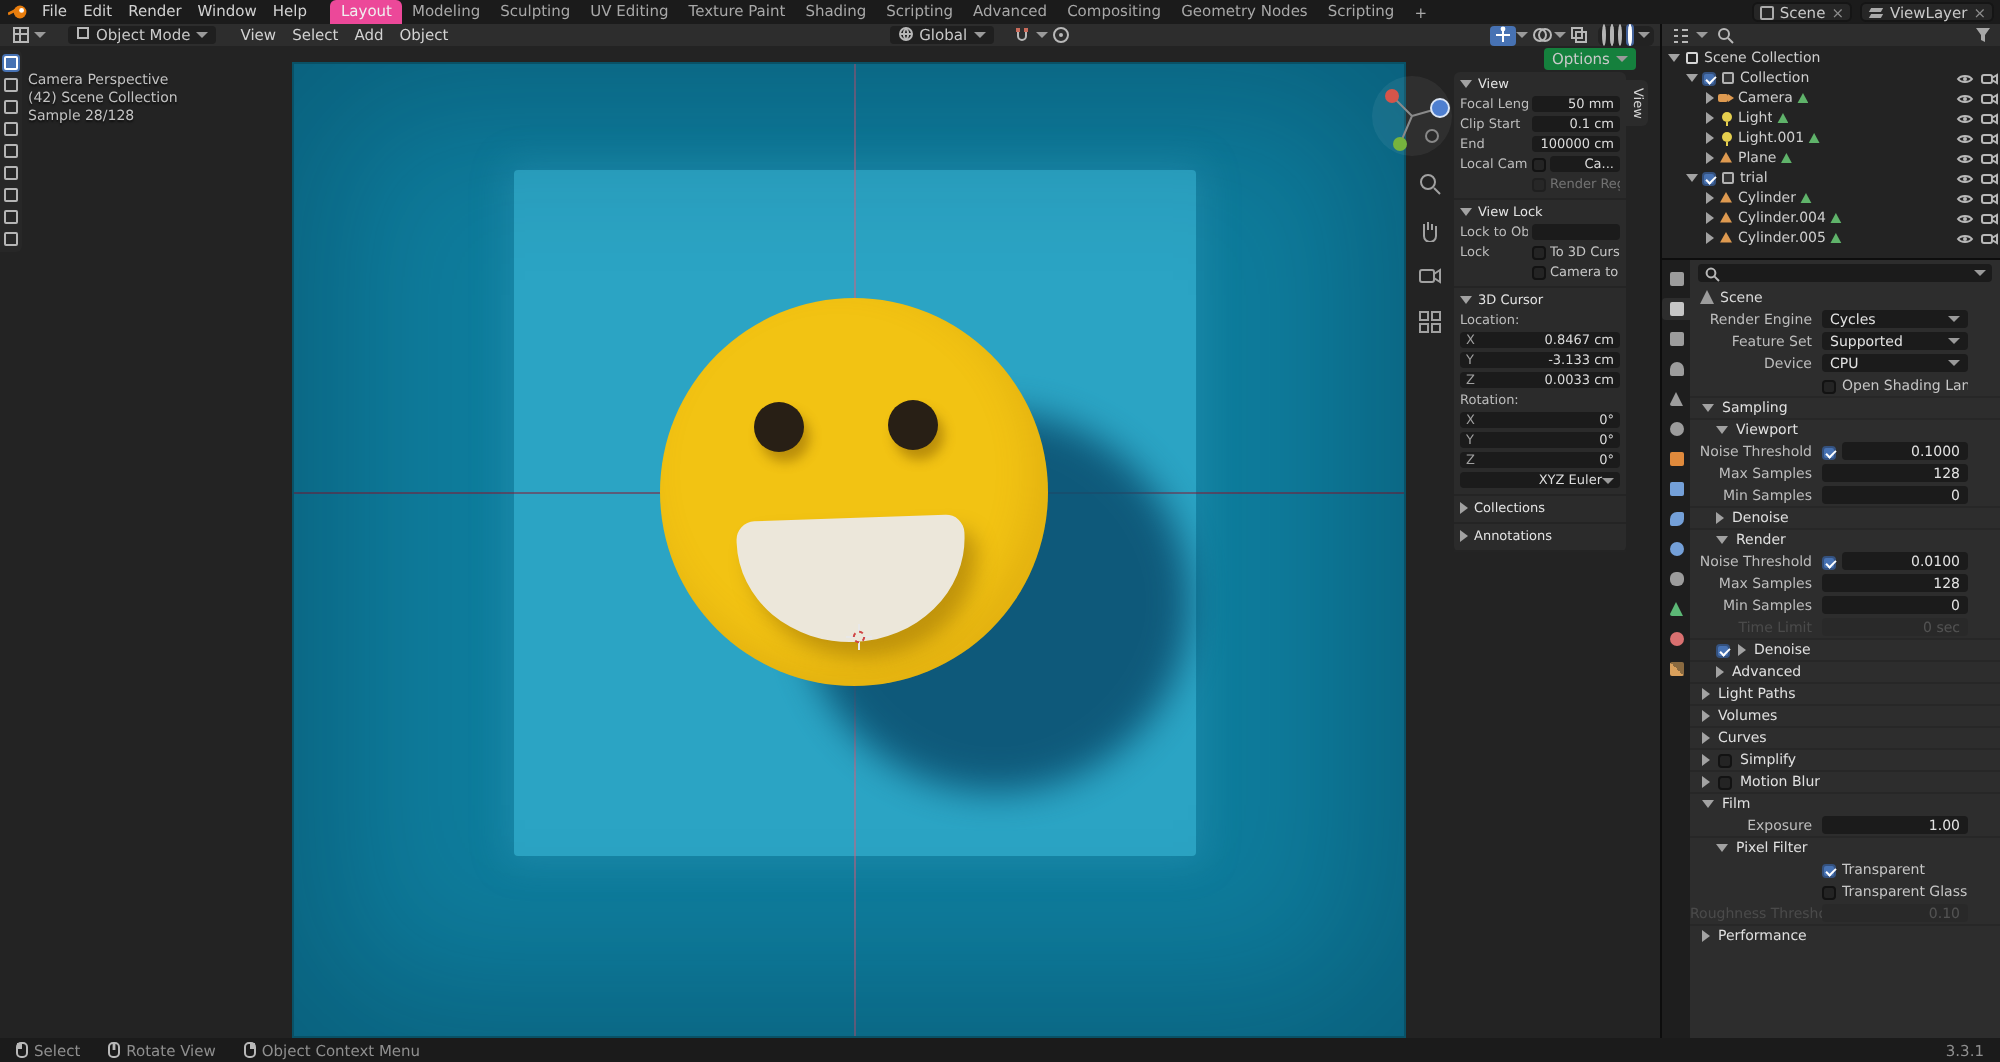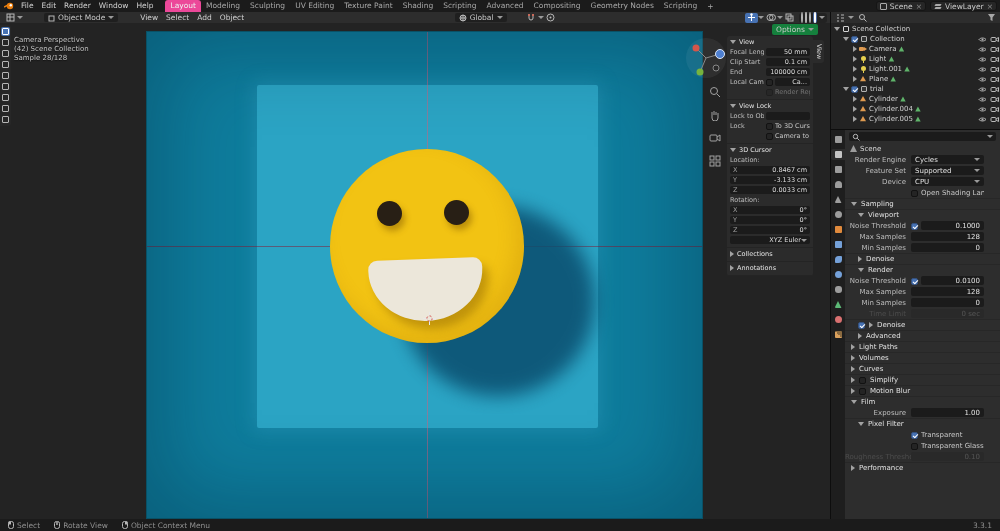--- a/index.html
+++ b/index.html
@@ -17,21 +17,21 @@
 .spacer{flex:1}
 .id-select{display:flex;align-items:center;gap:3px;background:#262626;border:1px solid #151515;border-radius:3px;height:10px;padding:0 3px;margin-left:4px}
 .xbtn{color:#8d8d8d}
 .mini-box{width:7px;height:7px;border:1px solid #aaa;border-radius:1px}
 .mini-layers{width:8px;height:7px;position:relative}
 .mini-layers::before,.mini-layers::after{content:"";position:absolute;left:1px;width:6px;height:2px;background:#aaa;transform:skewX(-30deg)}
 .mini-layers::before{top:1px}.mini-layers::after{top:4px}
 
 .vpheader{position:absolute;left:0;top:12px;width:830px;height:11px;background:#2d2d2d;display:flex;align-items:center;padding:0 3px;z-index:30;white-space:nowrap}
 .hbtn{display:flex;align-items:center;gap:2px;padding:0 3px;height:11px}
-.dropbtn{display:flex;align-items:flex-end;gap:3px;background:#1f1f1f;border-radius:2px;height:9px;padding:0 4px;margin:0 18px}
+.dropbtn{display:flex;align-items:flex-start;gap:3px;background:#1f1f1f;border-radius:2px;height:9px;padding:0 4px;margin:0 8px}
 .chev{width:0;height:0;border:3px solid transparent;border-top-color:#9a9a9a;margin-top:3px}
 .iconbtn{width:13px;height:10px;display:flex;align-items:center;justify-content:center;border-radius:2px}
 .iconbtn.active{background:#4772b3}
 .shade-group{display:flex;align-items:center;gap:2px;background:#222;border-radius:3px;padding:0 2px;height:10px;margin-left:3px}
 .sph{width:7px;height:7px;border-radius:50%;border:1px solid #b5b5b5}
 .sph.solid{background:#b5b5b5}
 .sph.material{background:linear-gradient(135deg,#d8d8d8 50%,#8a8a8a 50%)}
 .sph.rendered{background:#e8edf5;border-color:#fff}
 .sph-wrap.on{background:#44639c;border-radius:2px;padding:1px}
 

